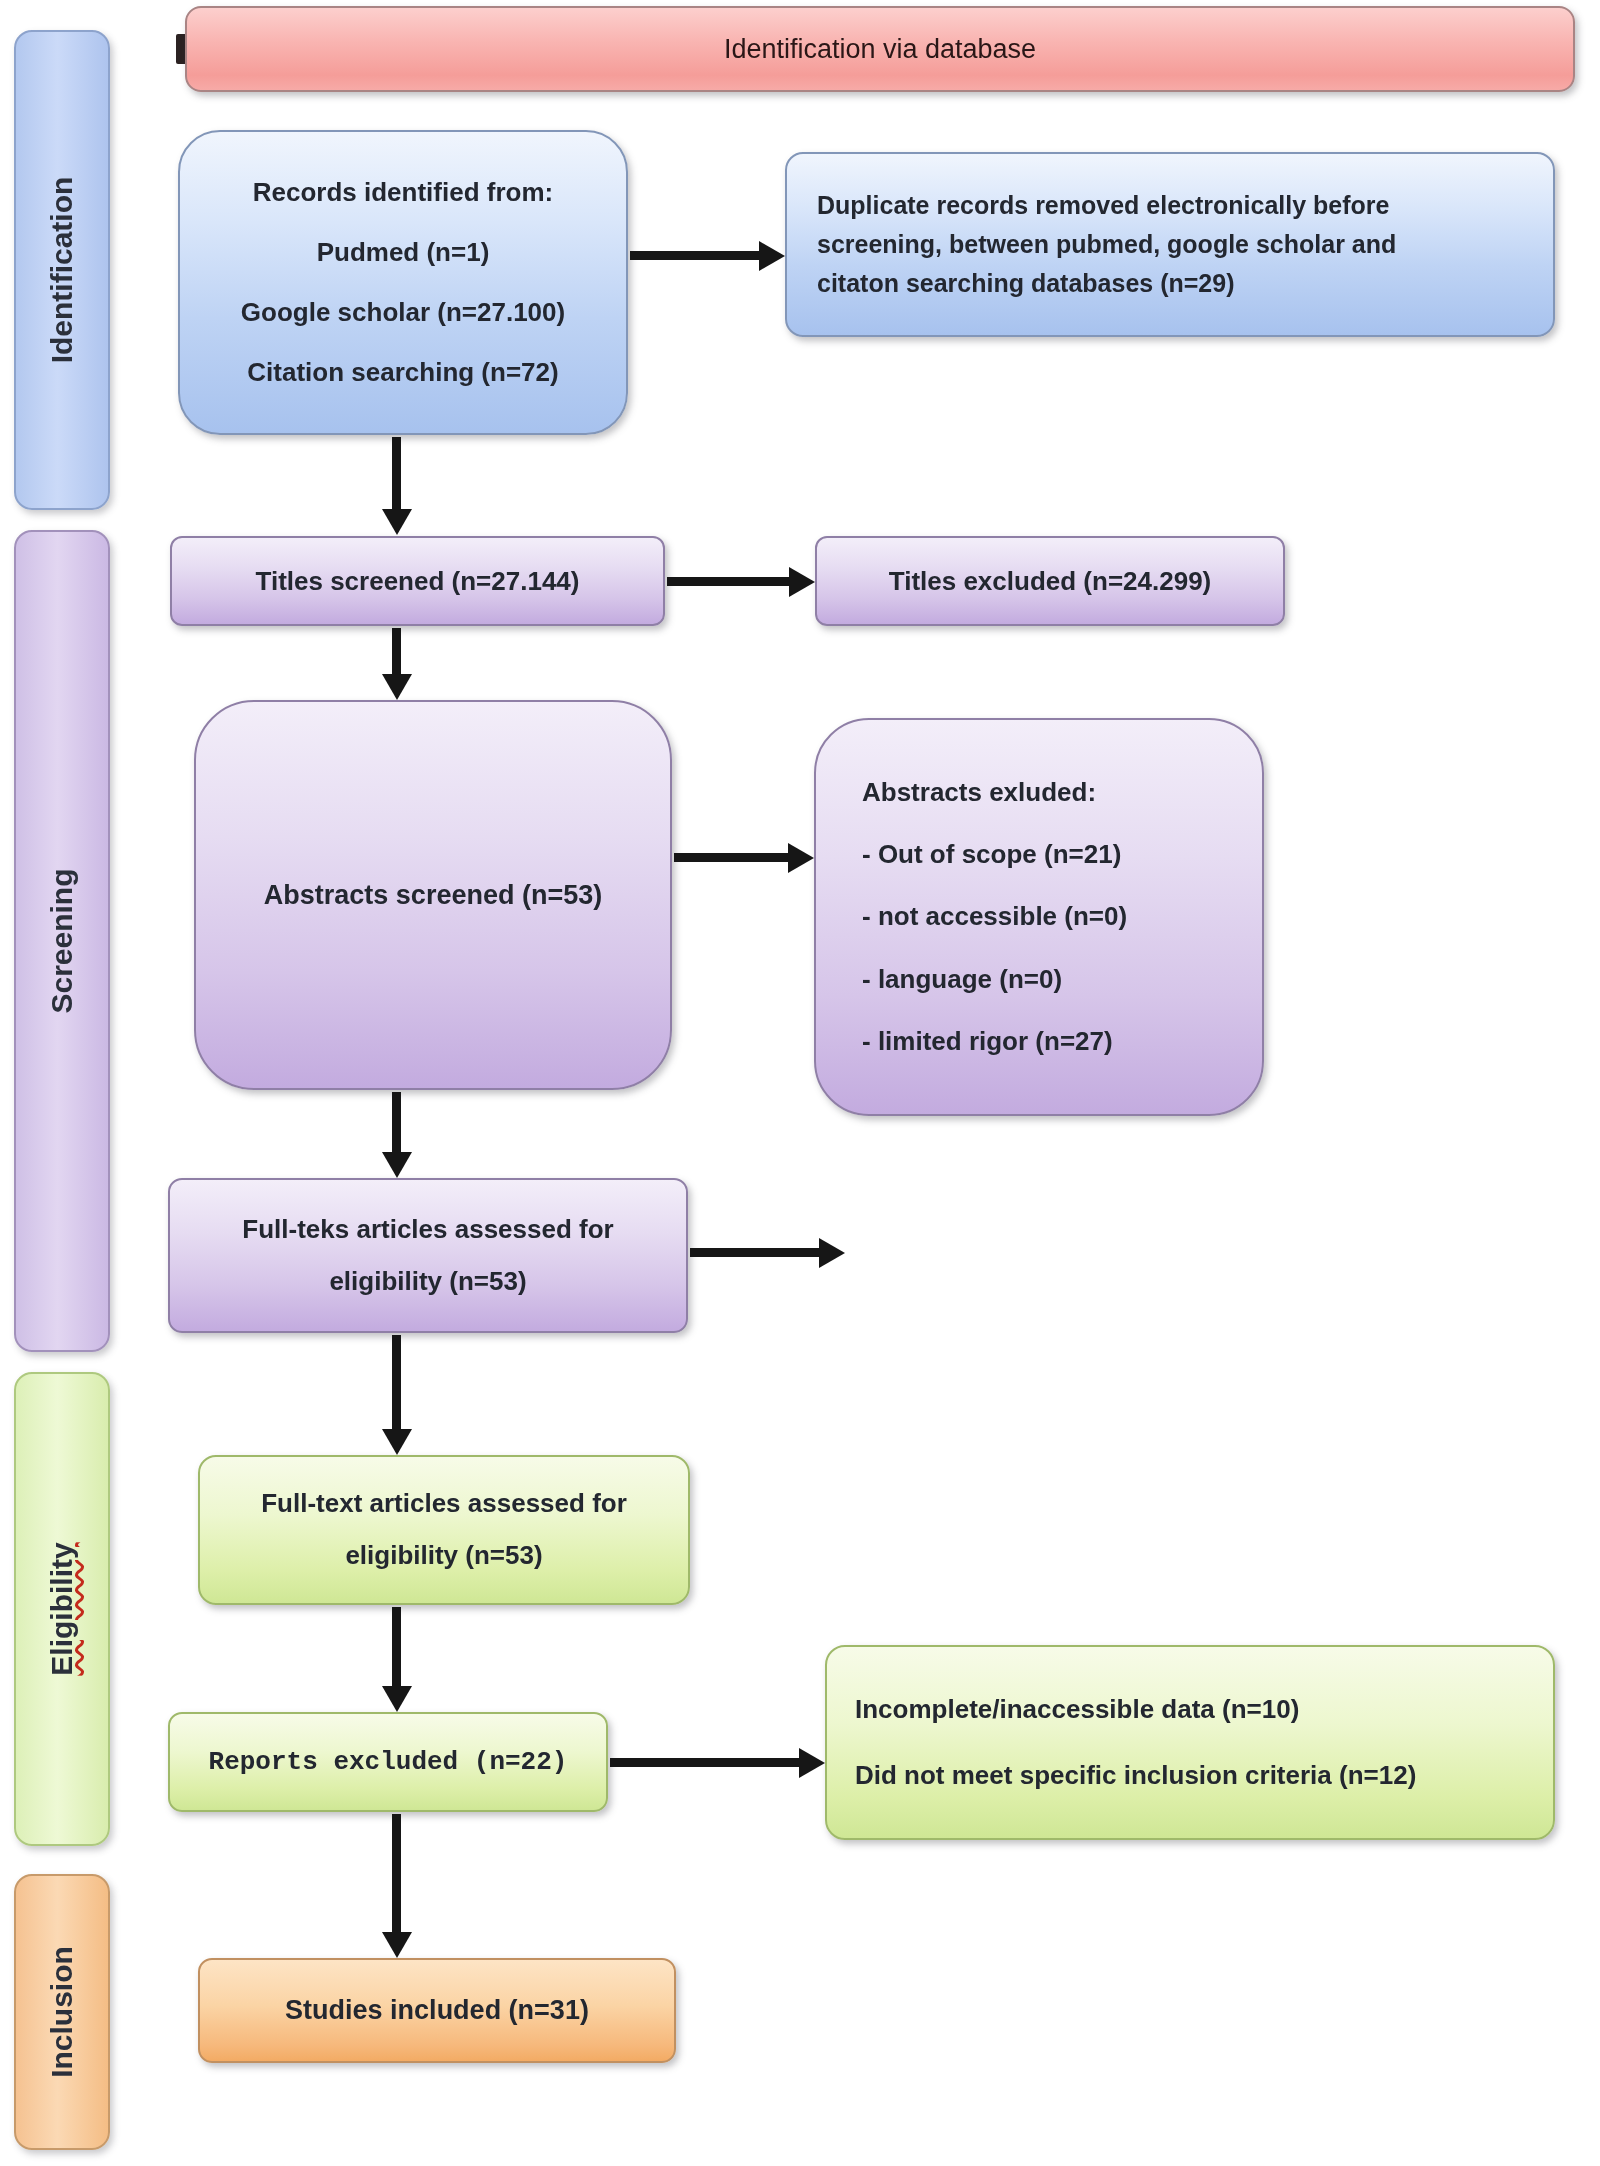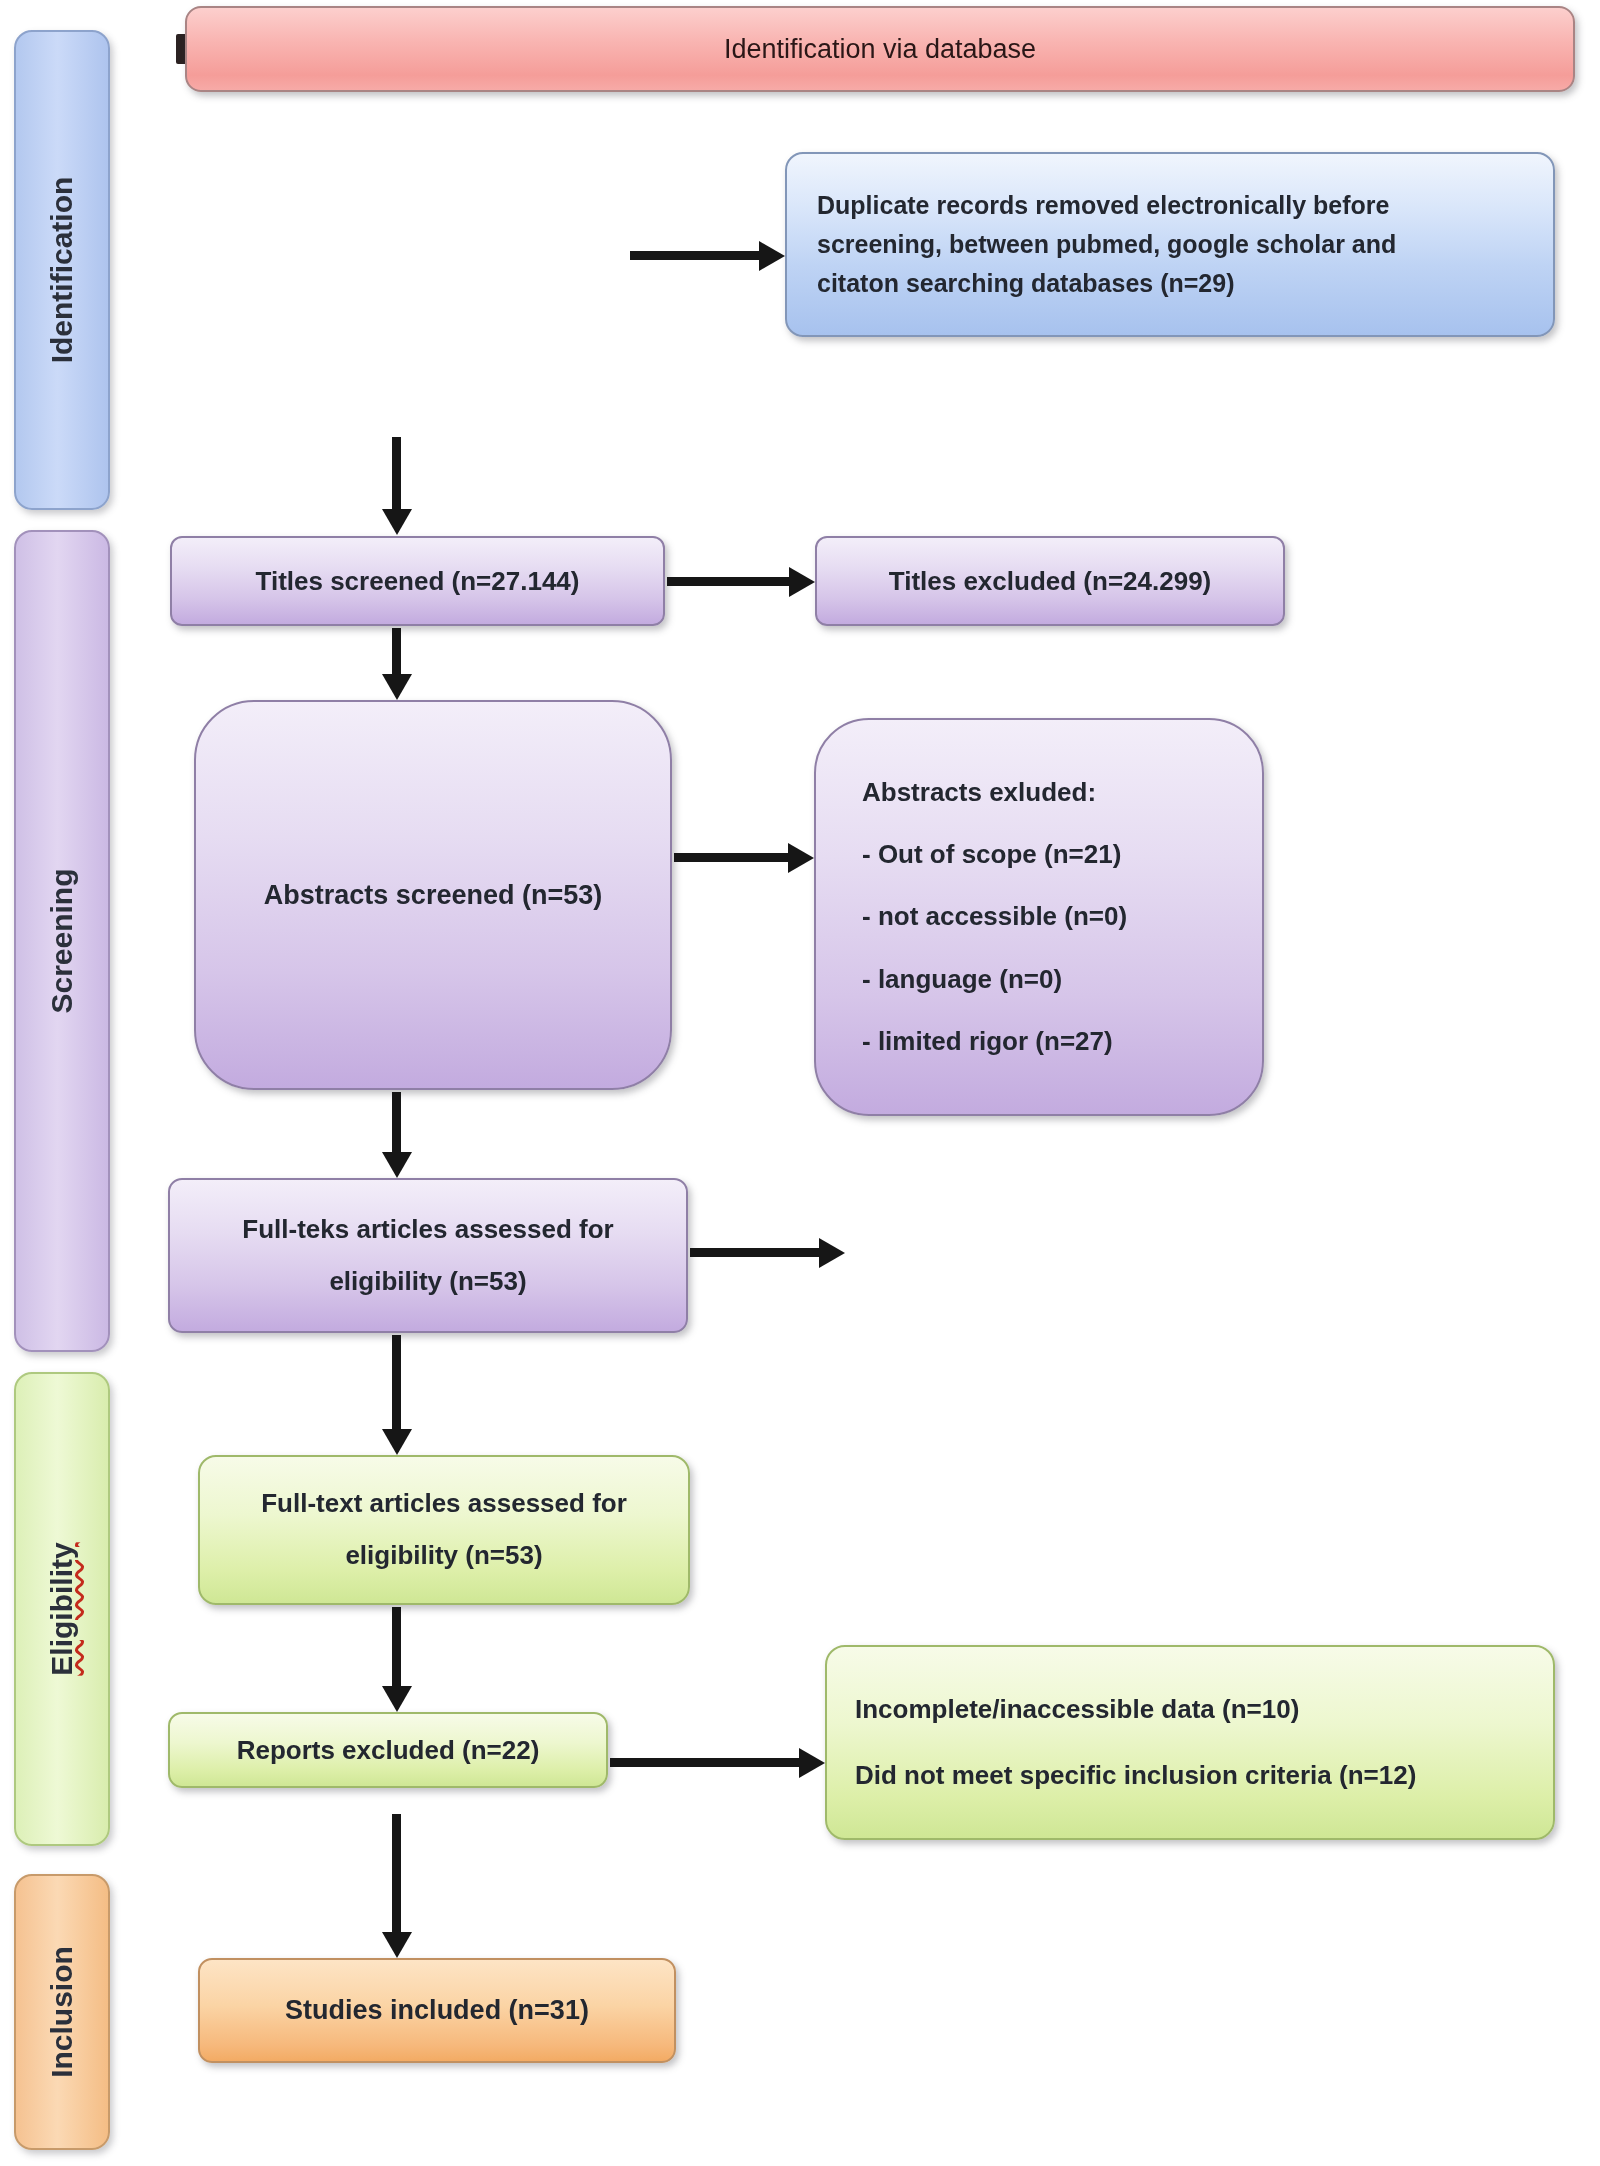--- a/index.html
+++ b/index.html
@@ -83,20 +83,26 @@
   <div class="sidebar sb-purple" style="top:530px;height:822px;">
     <span>Screening</span>
   </div>
   <div class="sidebar sb-green" style="top:1372px;height:474px;">
     <span class="squiggle">Eligibility</span>
   </div>
   <div class="sidebar sb-orange" style="top:1874px;height:276px;">
     <span>Inclusion</span>
   </div>
 
+  <div class="box blue col spread" style="left:178px;top:130px;width:450px;height:305px;border-radius:42px;font-size:26px;padding:16px 10px;">
+    <div>Records identified from:</div>
+    <div>Pudmed (n=1)</div>
+    <div>Google scholar (n=27.100)</div>
+    <div>Citation searching (n=72)</div>
+  </div>
 
   <div class="box blue" style="left:785px;top:152px;width:770px;height:185px;border-radius:18px;font-size:25px;justify-content:flex-start;text-align:left;padding:0 40px 0 30px;">
     <div style="max-width:660px;line-height:1.55;">Duplicate records removed electronically before screening, between pubmed, google scholar and citaton searching databases (n=29)</div>
   </div>
 
   <div class="arrow-h" style="left:630px;top:251px;width:129px;"></div>
   <div class="arrow-v" style="left:392px;top:437px;height:72px;"></div>
 
   <div class="box purple" style="left:170px;top:536px;width:495px;height:90px;border-radius:12px;font-size:26px;">
     <span>Titles screened (n=27.144)</span>
@@ -126,21 +132,21 @@
   </div>
   <div class="arrow-h" style="left:690px;top:1248px;width:129px;"></div>
   <div class="arrow-v" style="left:392px;top:1335px;height:94px;"></div>
 
   <div class="box green col two-line" style="left:198px;top:1455px;width:492px;height:150px;border-radius:18px;font-size:26px;">
     <div>Full-text articles assessed for</div>
     <div>eligibility (n=53)</div>
   </div>
   <div class="arrow-v" style="left:392px;top:1607px;height:79px;"></div>
 
-  <div class="box green" style="left:168px;top:1712px;width:440px;height:76px;border-radius:14px;font-size:26px;">
+  <div class="box green" style="left:168px;top:1712px;width:440px;height:100px;border-radius:14px;font-size:26px;font-family:Liberation Mono, monospace;">
     <span>Reports excluded (n=22)</span>
   </div>
   <div class="box green col left-align" style="left:825px;top:1645px;width:730px;height:195px;border-radius:20px;font-size:26px;padding:12px 20px 12px 28px;">
     <div>Incomplete/inaccessible data (n=10)</div>
     <div>Did not meet specific inclusion criteria (n=12)</div>
   </div>
   <div class="arrow-h" style="left:610px;top:1758px;width:189px;"></div>
   <div class="arrow-v" style="left:392px;top:1814px;height:118px;"></div>
 
   <div class="box orange" style="left:198px;top:1958px;width:478px;height:105px;border-radius:14px;font-size:27px;">

